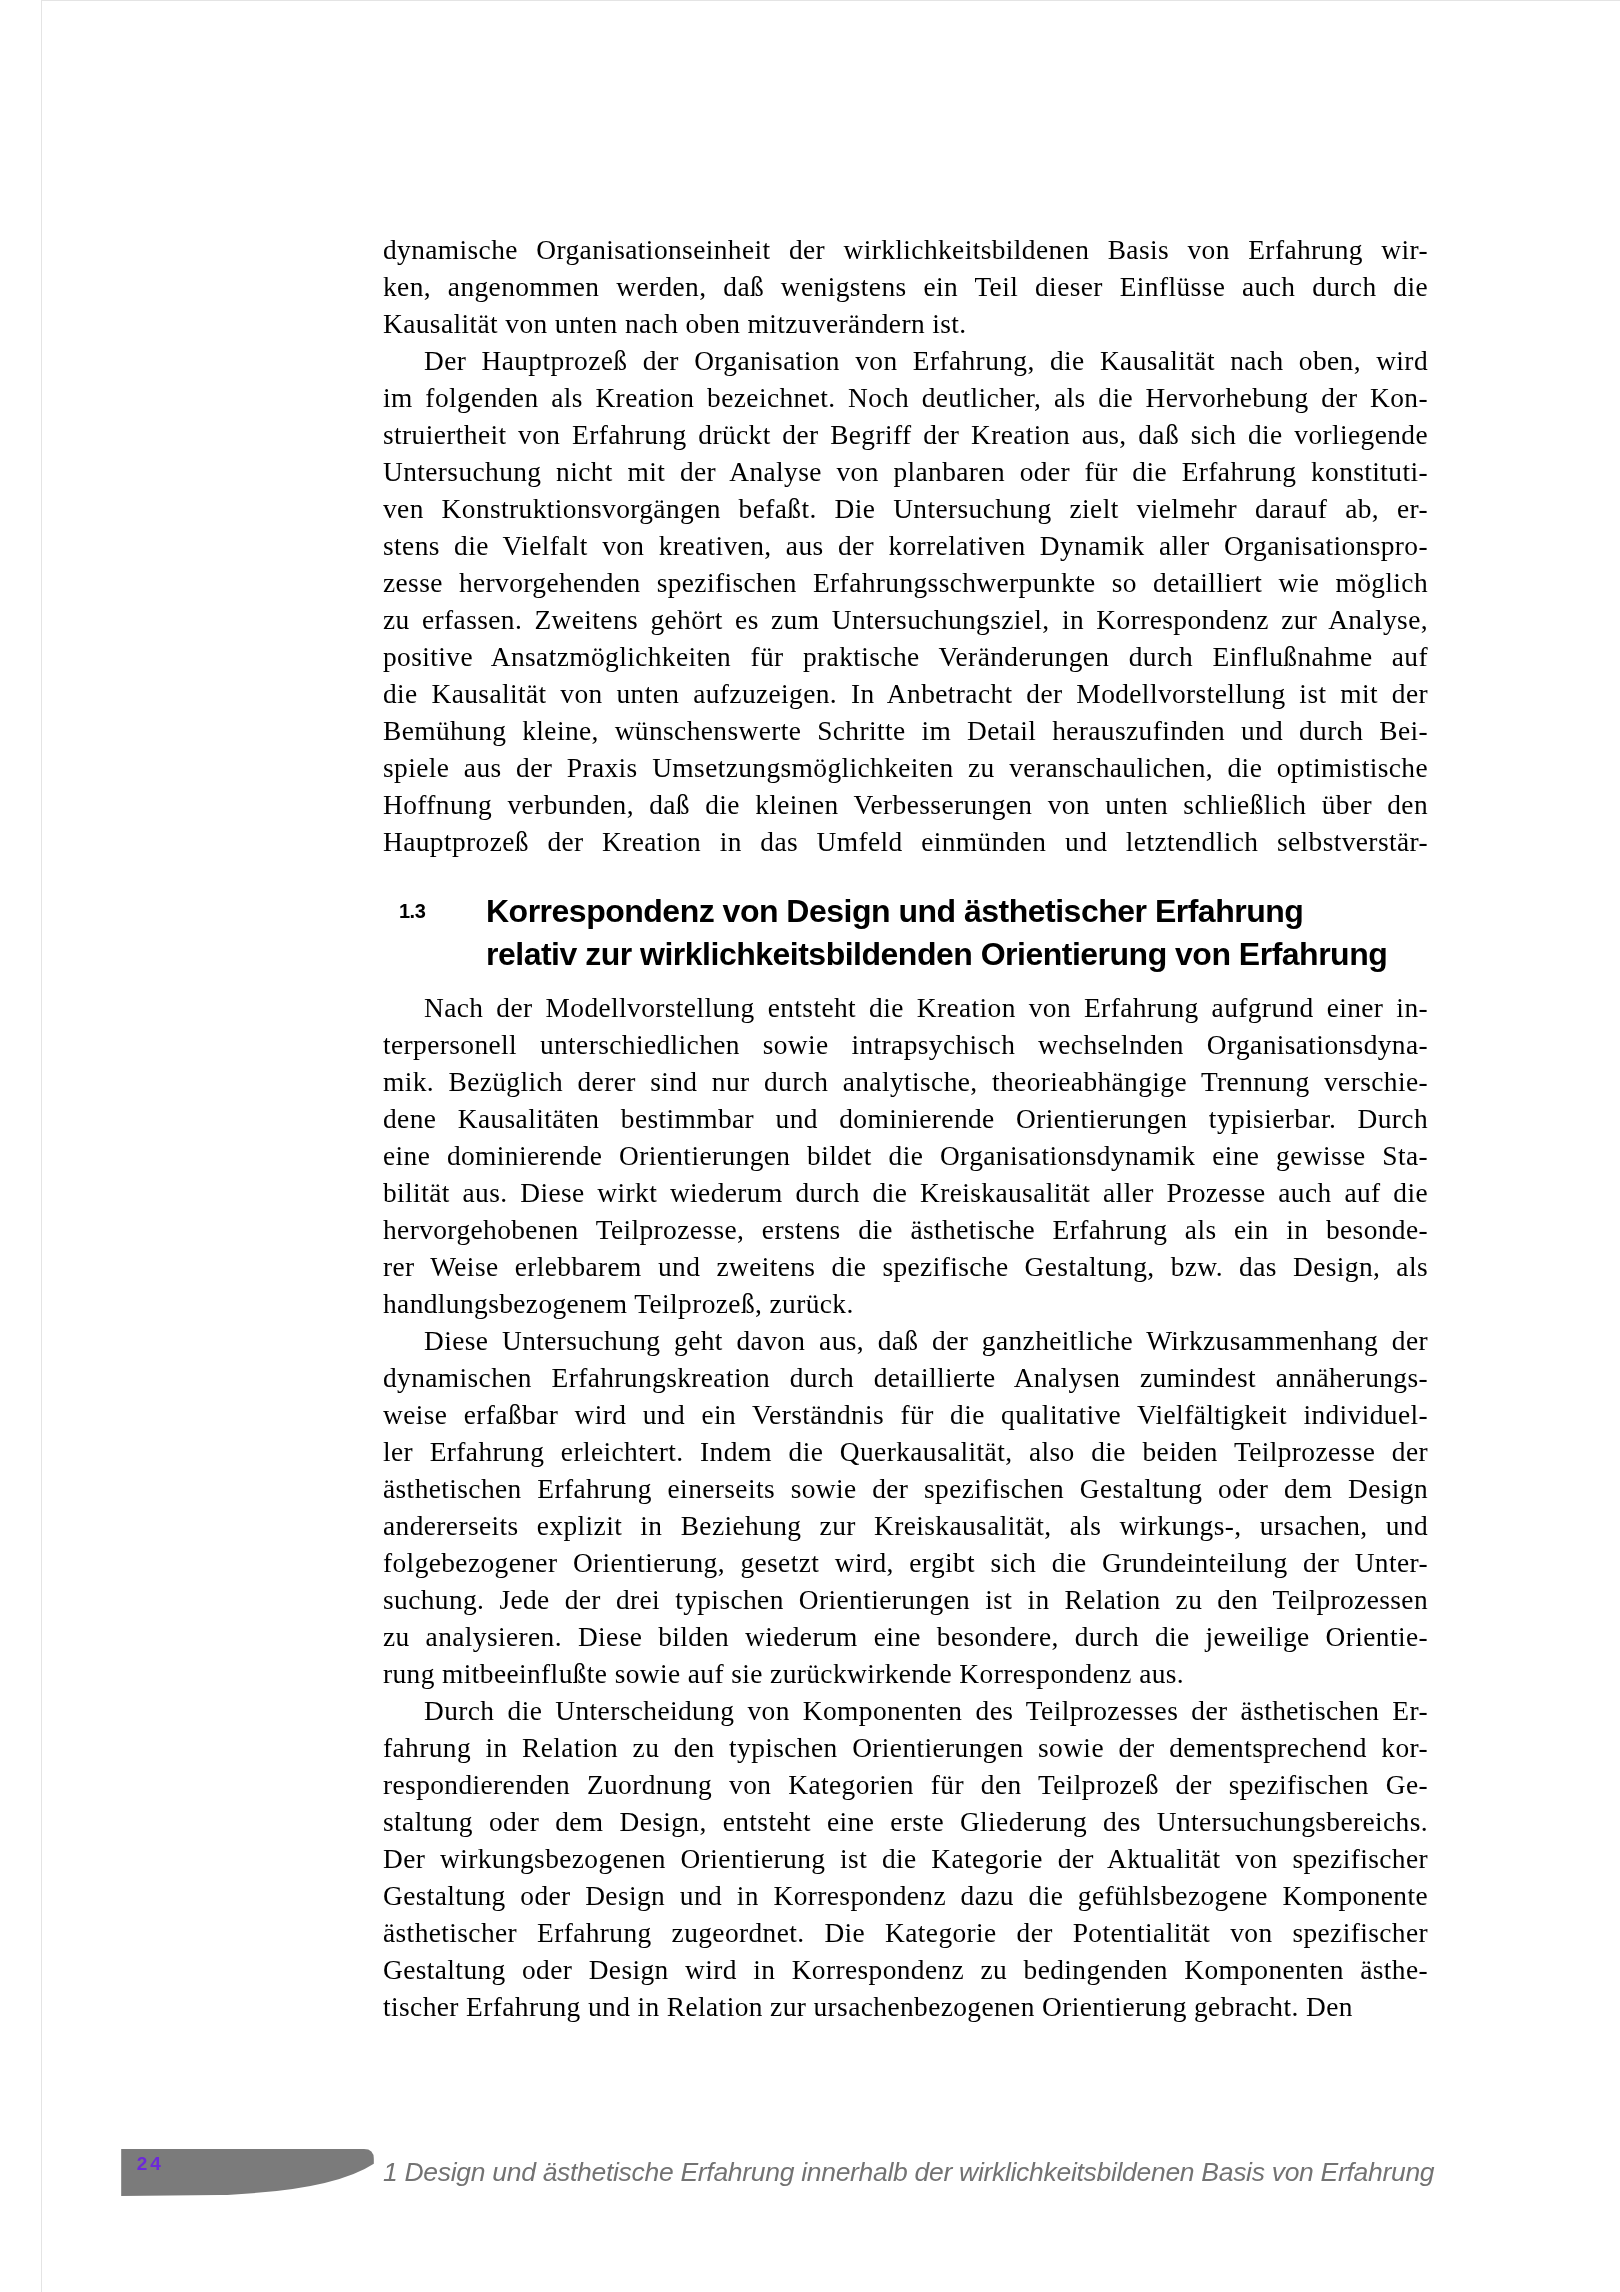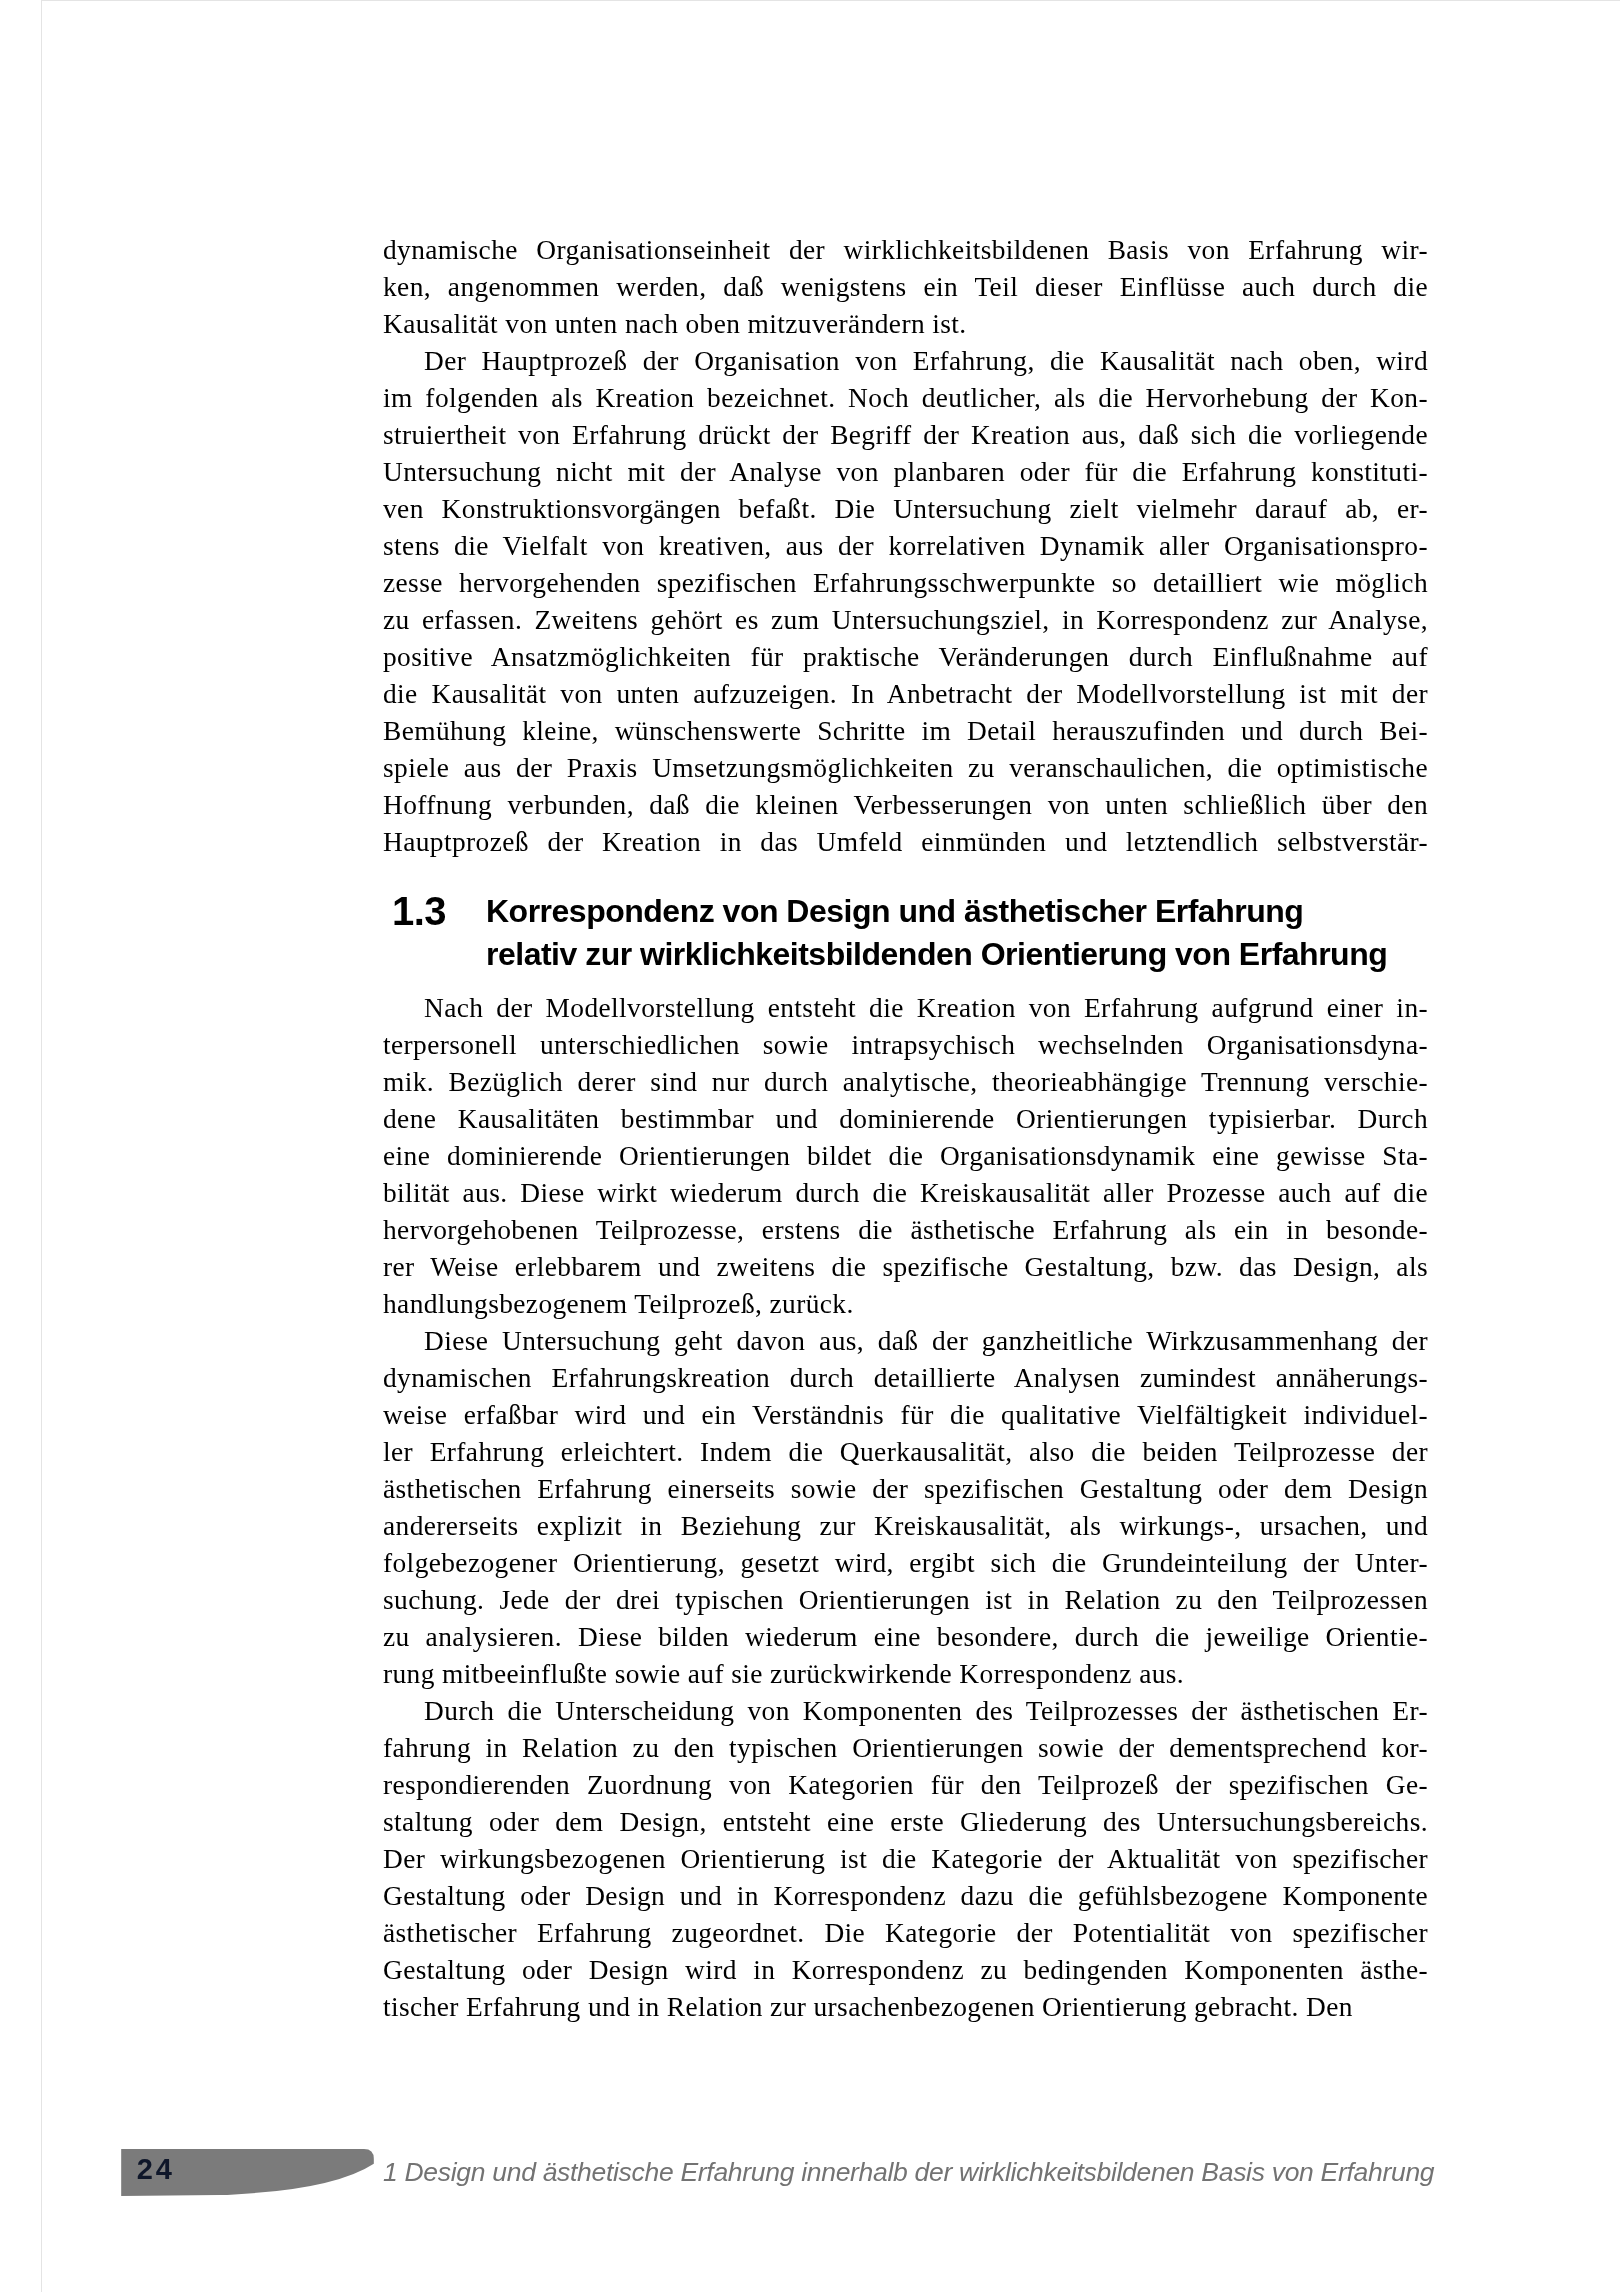--- a/index.html
+++ b/index.html
@@ -46,23 +46,23 @@
     position: relative;
     margin-top: 29px;
     margin-bottom: 13.7px;
     padding-left: 103px;
     font-family: "Liberation Sans", sans-serif;
     font-weight: bold;
     letter-spacing: -0.5px;
   }
   .heading-number {
     position: absolute;
-    left: 9px;
+    left: 16px;
     top: 0;
-    font-size: 40px;
+    font-size: 20px;
     line-height: 43px;
   }
   .heading-line {
     font-size: 32px;
     line-height: 43px;
     text-align: left;
   }
   .footer {
     position: absolute;
     left: 0;
@@ -79,24 +79,24 @@
   }
   .page-badge svg {
     position: absolute;
     left: 0;
     top: 0;
   }
   .page-number {
     position: absolute;
     left: 15.7px;
     top: 3.9px;
-    color: #0f172a;
+    color: #6d28d9;
     font-family: "Liberation Sans", sans-serif;
     font-weight: bold;
-    font-size: 29px;
+    font-size: 19px;
     letter-spacing: 2.9px;
   }
   .footer-text {
     position: absolute;
     left: 341px;
     top: 7.8px;
     font-family: "Liberation Sans", sans-serif;
     font-style: italic;
     font-size: 26.5px;
     letter-spacing: -0.3px;

